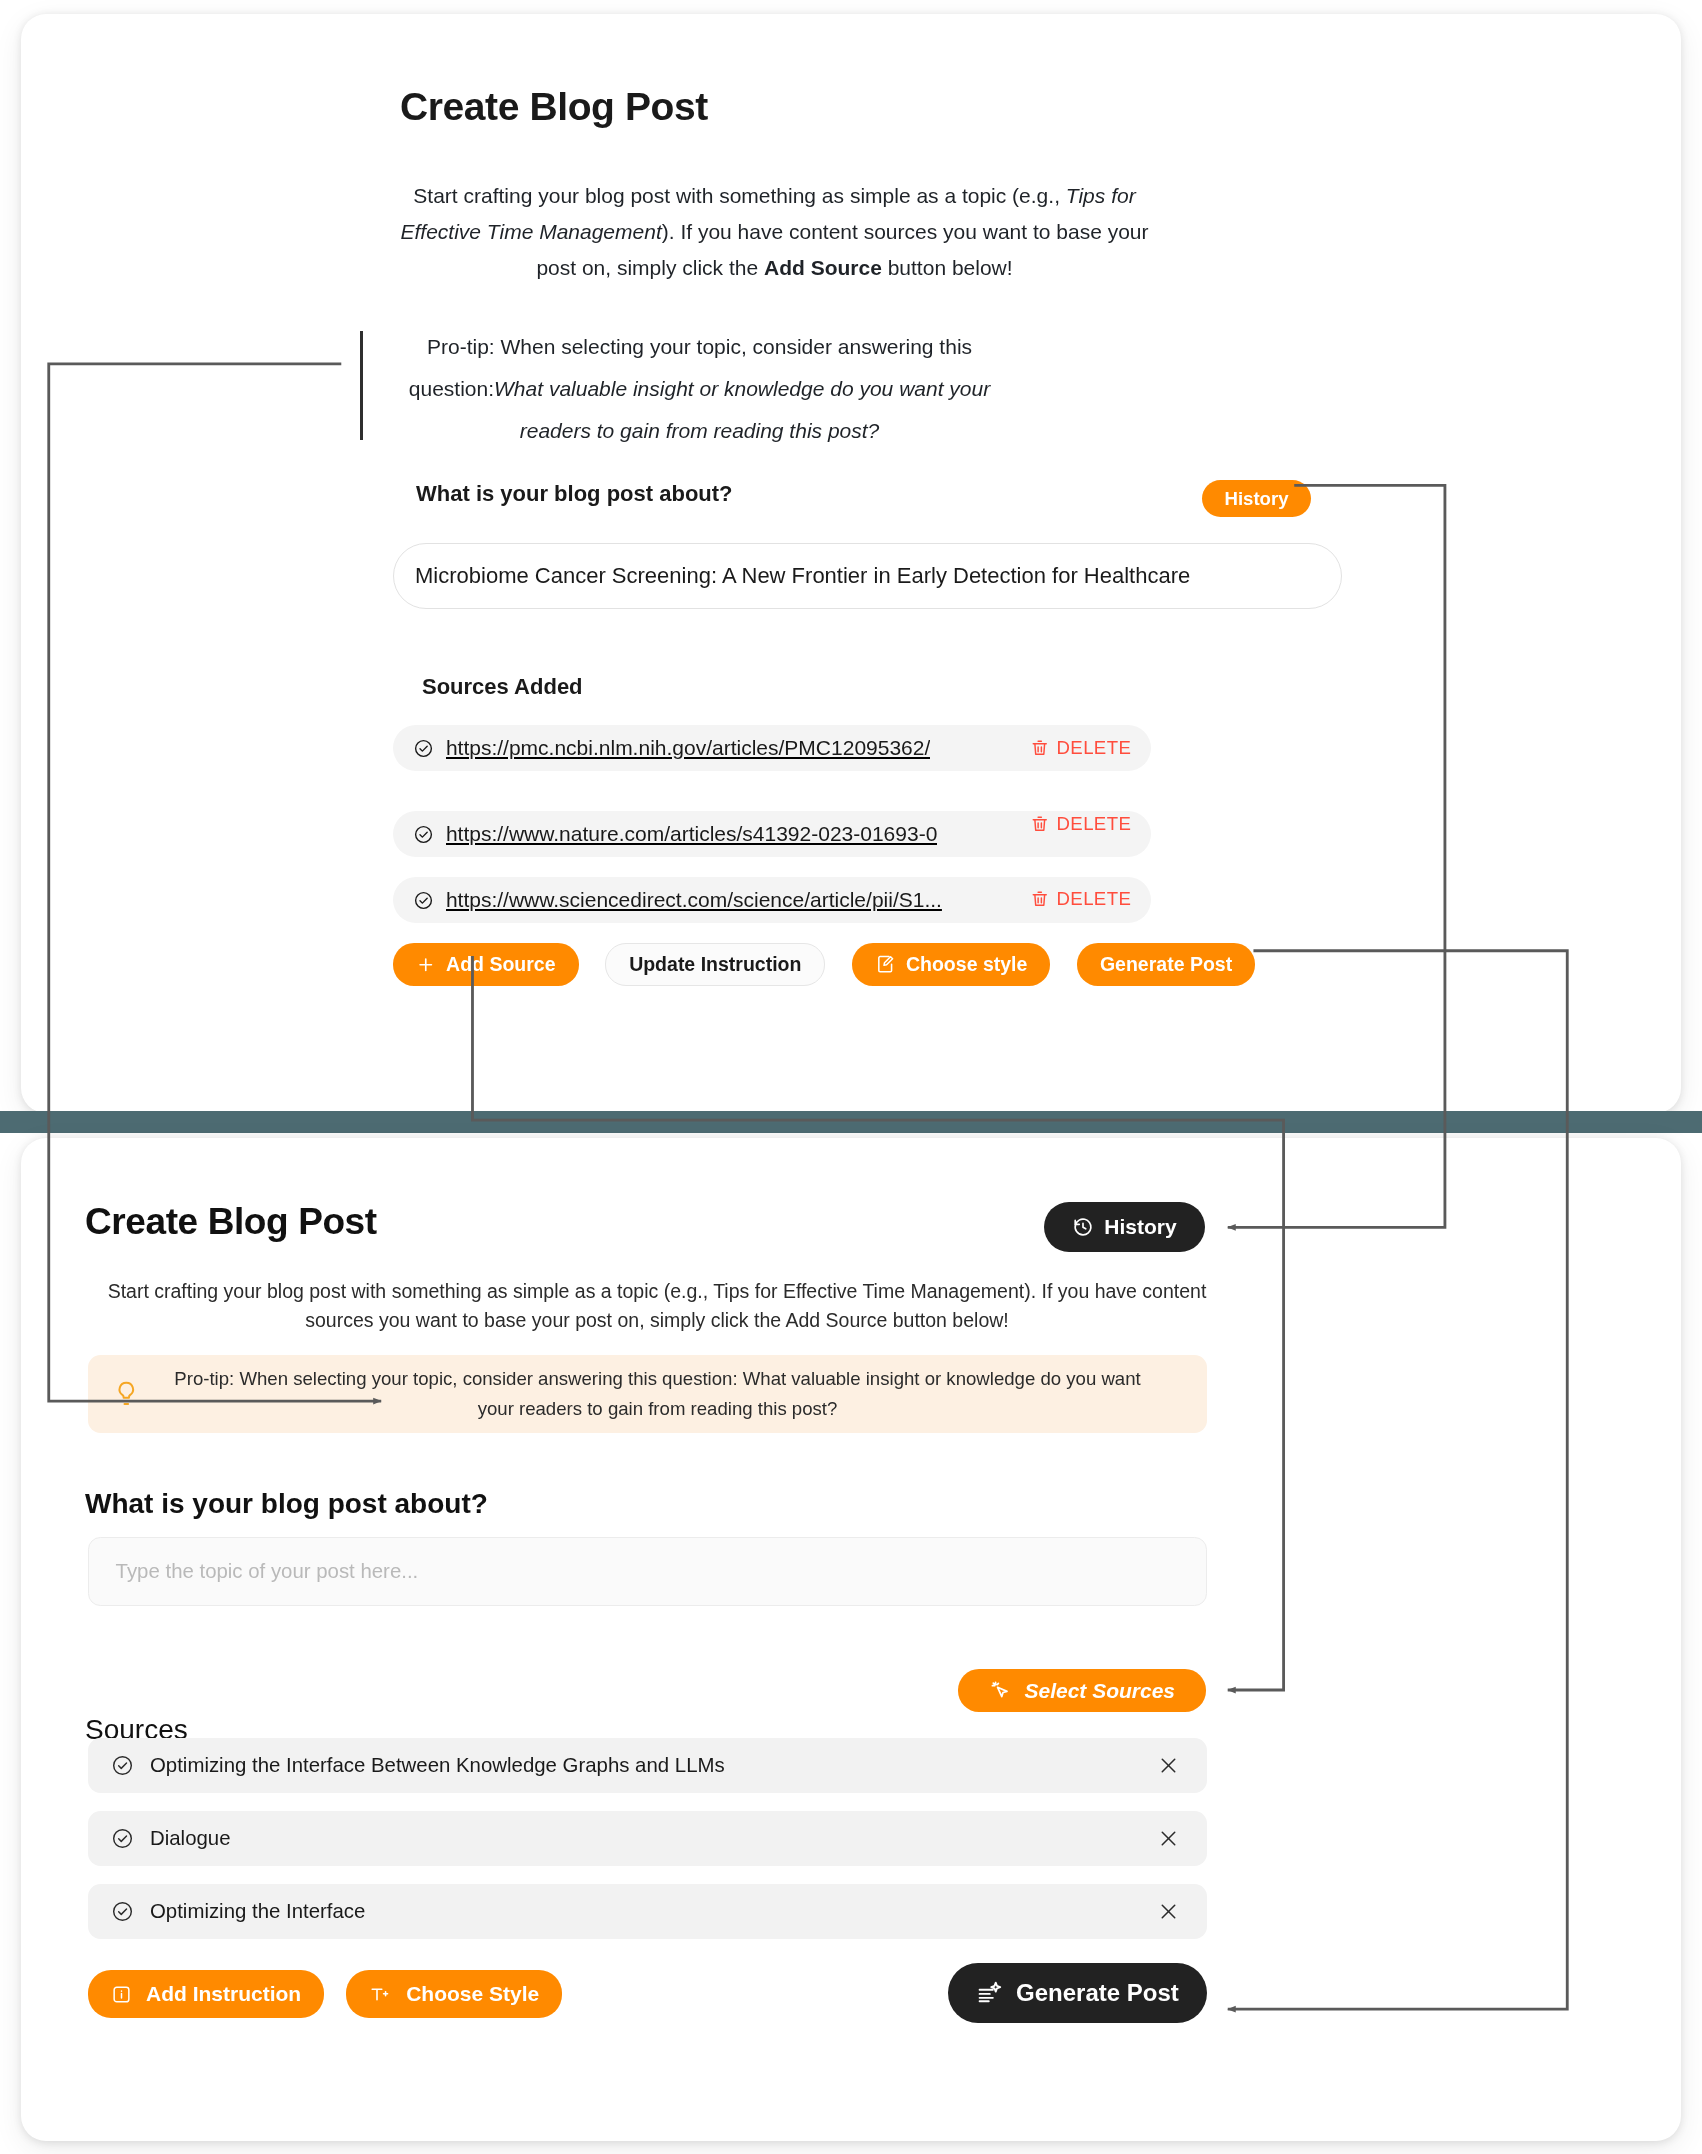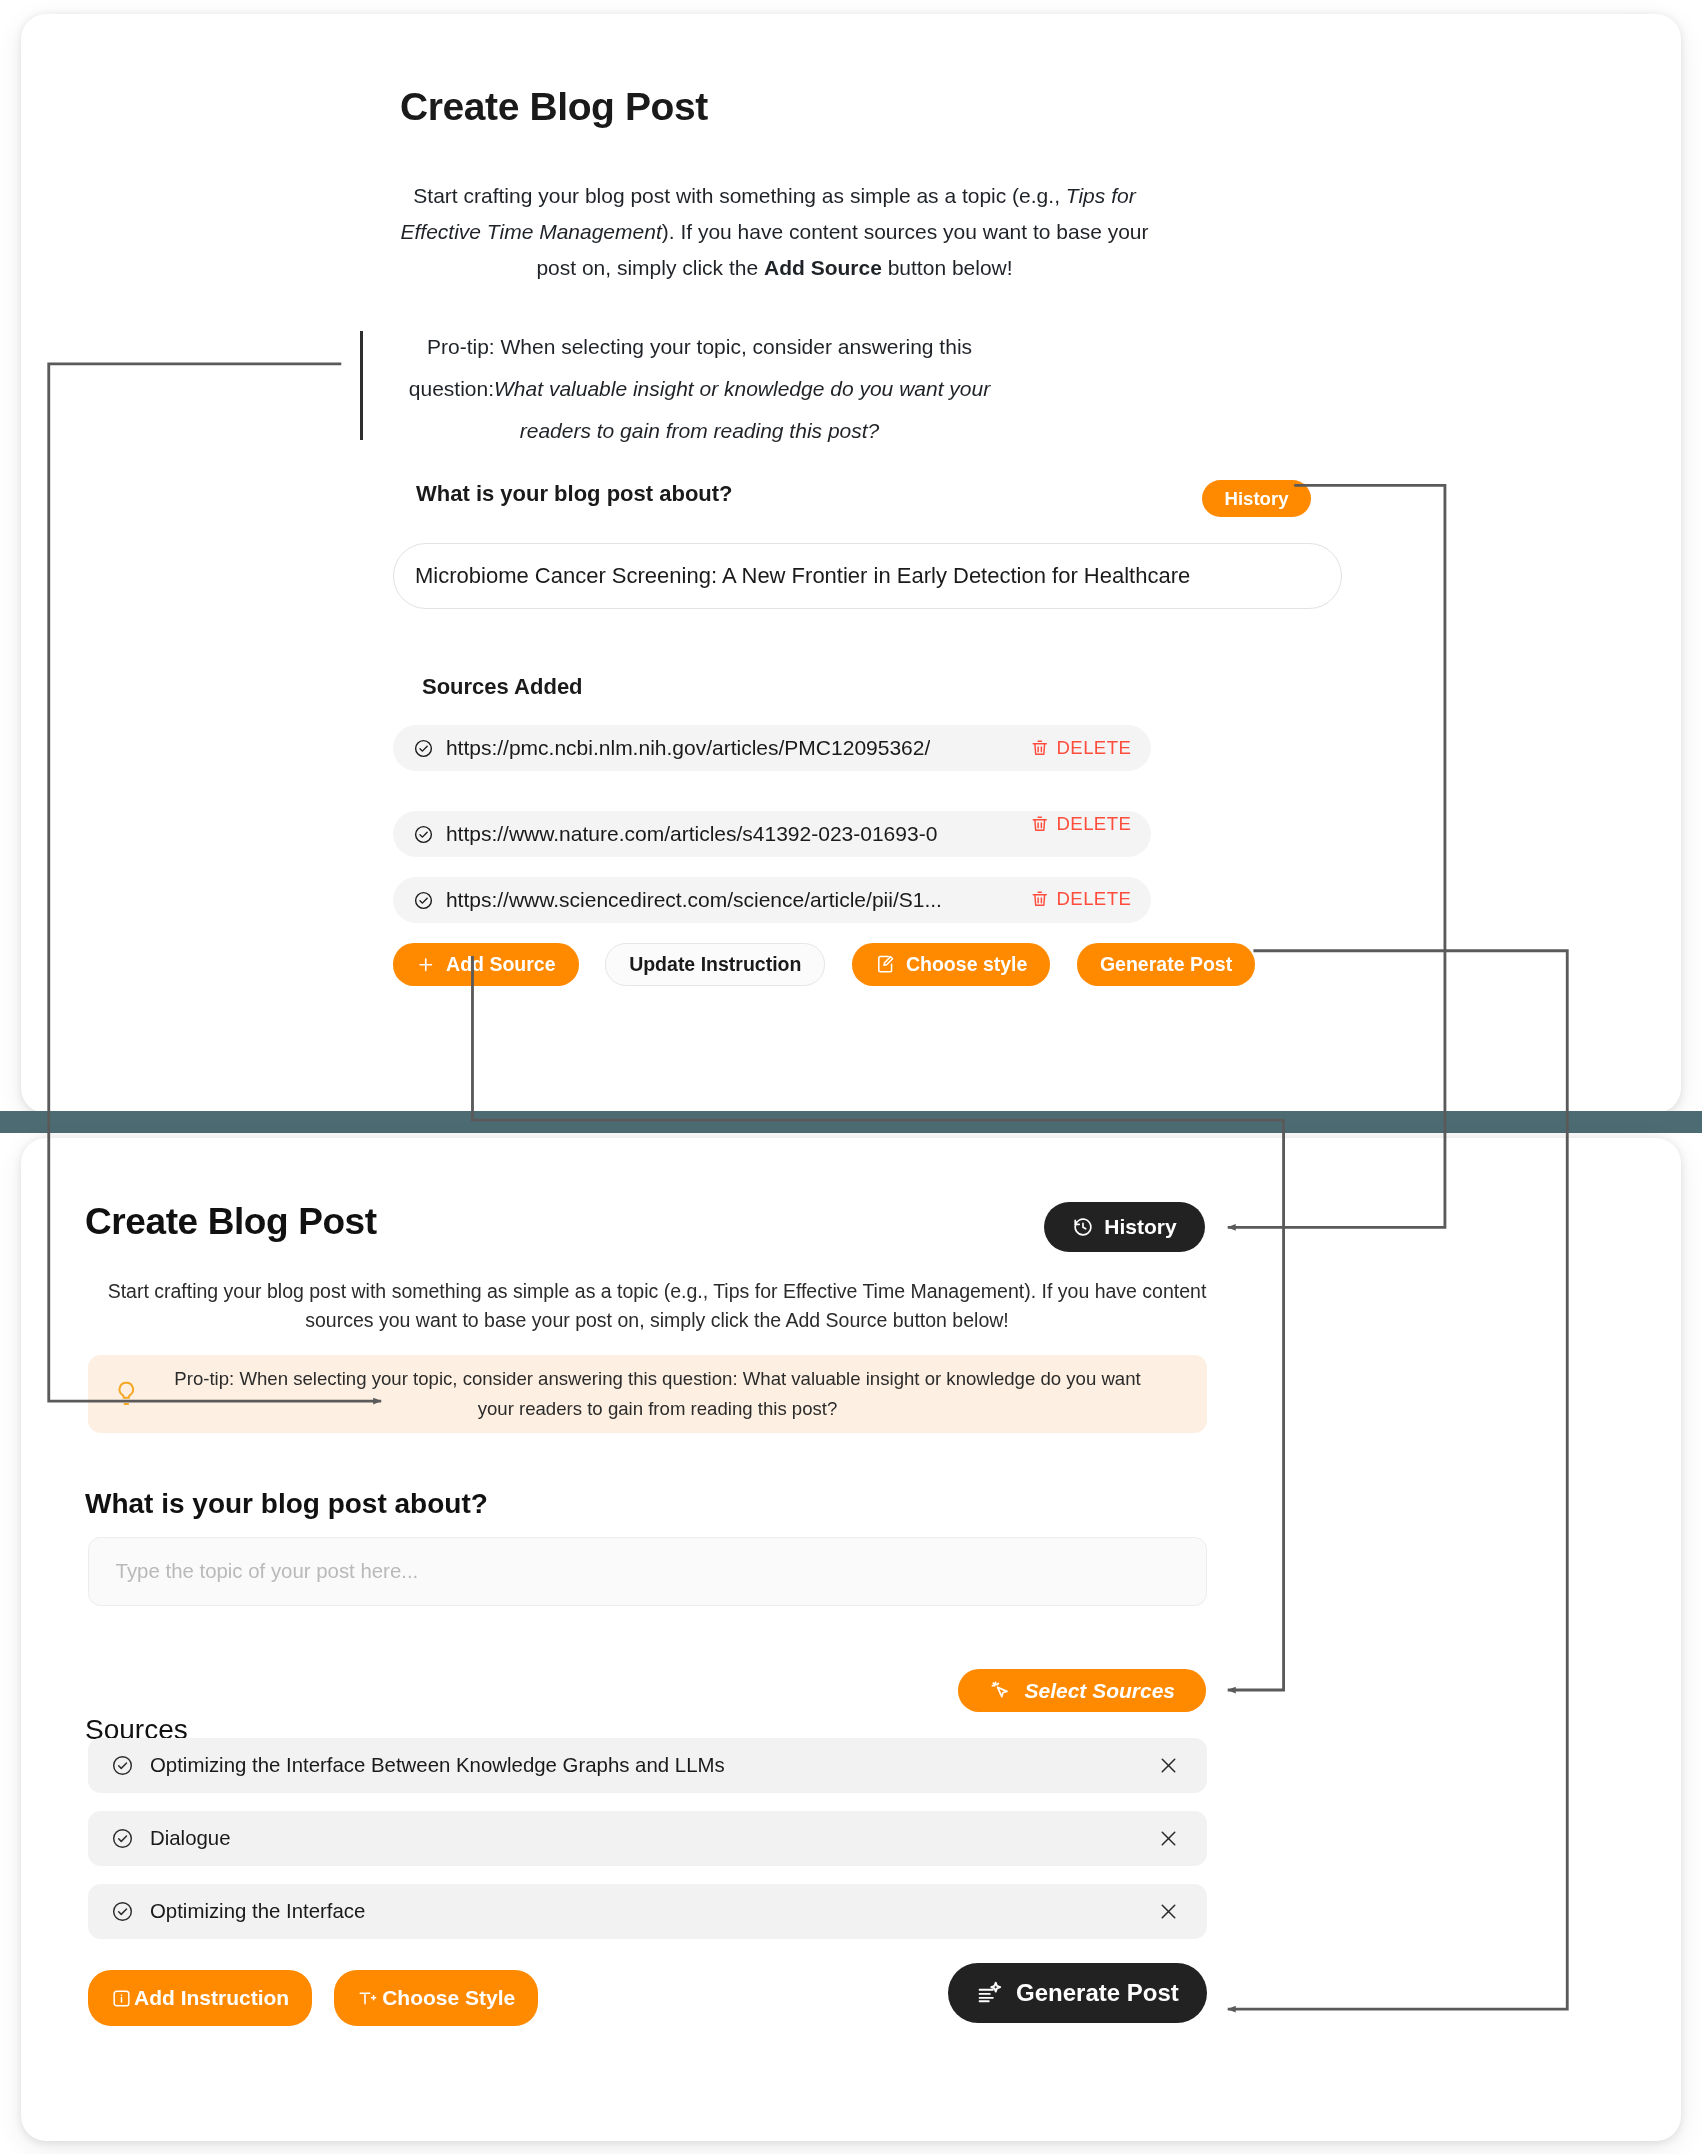--- a/index.html
+++ b/index.html
@@ -55,21 +55,21 @@
     border:1.3px solid #e2e2e2; border-radius:34px; background:#fff;
     display:flex; align-items:center; padding-left:21px;
     font-size:22px; color:#1a1a1a; white-space:nowrap; overflow:hidden;
   }
   .old-sources-label {
     position:absolute; left:401px; top:660px;
     font-size:22px; font-weight:700; color:#1a1a1a;
   }
   .old-src-row {
     position:absolute; left:372px; width:758px; height:46px;
-    background:#f4f4f4; border-radius:23px; display:flex; align-items:center;
+    background:#f4f4f4; border-radius:23px; display:flex; align-items:center;text-decoration:underline;
   }
   .old-src-row .chk { margin-left:19.5px; width:21px; height:21px; flex:0 0 21px; }
   .old-src-row .txt {
     margin-left:12.4px; font-size:21px; color:#1a1a1a; white-space:nowrap; overflow:hidden;
   }
   .old-del {
     position:absolute; display:flex; align-items:center; gap:7px;
     color:#ff4d3d; font-size:18.6px; font-weight:500; letter-spacing:0.4px;
   }
   .old-btn-row { position:absolute; left:372px; top:929px; display:flex; align-items:center; gap:26.6px; }
@@ -125,21 +125,21 @@
   .new-src-row {
     position:absolute; left:88px; width:1119px; height:55px;
     background:#f2f2f2; border-radius:12.4px; display:flex; align-items:center;
   }
   .new-src-row .chk { margin-left:23px; width:23px; height:23px; flex:0 0 23px; }
   .new-src-row .txt { margin-left:16px; font-size:20.4px; color:#1a1a1a; }
   .new-src-row .close { position:absolute; right:26.6px; width:23px; height:23px; }
 
   .new-bottom-row { position:absolute; left:88px; top:1970px; display:flex; align-items:center; gap:22px; }
   .nbtn {
-    height:56px; border-radius:23px; display:flex; align-items:center; gap:2px;
+    height:48px; border-radius:23px; display:flex; align-items:center; gap:14px;
     padding:16px 23px; font-size:21px; font-weight:700; background:#FF8A00; color:#fff; white-space:nowrap;
   }
   .gen-post-btn {
     position:absolute; left:948px; top:1963px; width:259px; height:60px;
     background:#222222; border-radius:30px; color:#fff;
     display:flex; align-items:center; justify-content:center; gap:13.3px;
     font-size:24px; font-weight:700;
   }
   svg { display:block; }
 </style>

